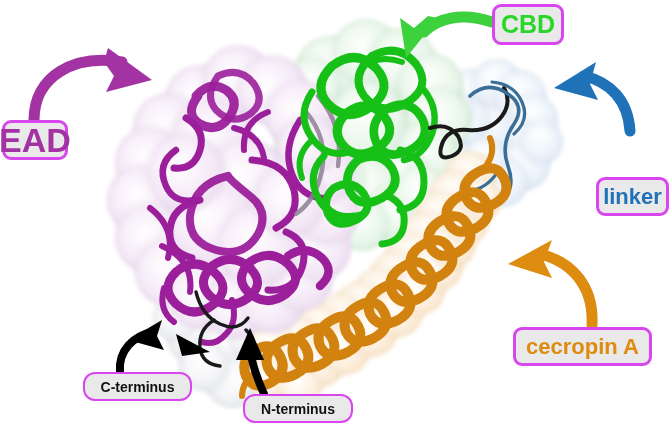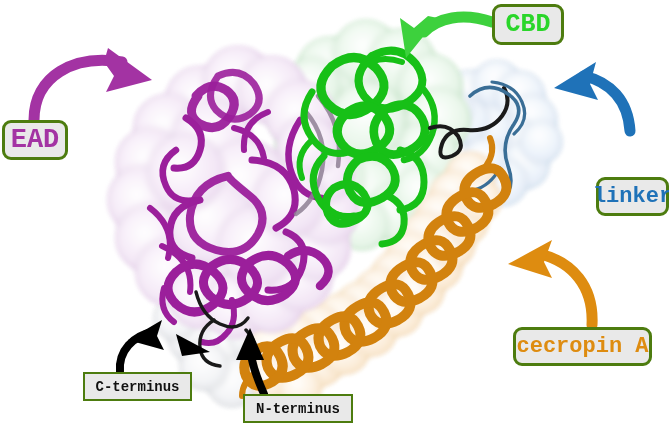--- a/index.html
+++ b/index.html
@@ -1,26 +1,26 @@
 <!DOCTYPE html>
 <html><head>
 <meta charset="utf-8">
 <style>
   html,body{margin:0;padding:0;background:#ffffff;}
   body{width:669px;height:431px;overflow:hidden;font-family:"Liberation Sans",sans-serif;}
   #figure{position:relative;width:669px;height:431px;background:#ffffff;}
   #structure{position:absolute;left:0;top:0;width:669px;height:431px;}
 
   .callout{position:absolute;display:flex;align-items:center;justify-content:center;
-           background:#e9e9e9;border:3px solid #4d7c0f;box-sizing:border-box;
-           font-weight:bold;line-height:1;white-space:nowrap;font-family:Liberation Mono, monospace;}
+           background:#e9e9e9;border:3px solid #d946ef;box-sizing:border-box;
+           font-weight:bold;line-height:1;white-space:nowrap;}
   .callout.rounded{border-radius:9px;}
-  .callout.square{border-radius:0;border-width:2.5px;}
-
-  #callout-ead{left:2px;top:120px;width:66px;height:40px;font-size:27px;color:#a333a3;}
+  .callout.square{border-radius:12px;border-width:2.5px;}
+
+  #callout-ead{left:2px;top:120px;width:66px;height:40px;font-size:34px;color:#a333a3;}
   #callout-cbd{left:492px;top:4px;width:72px;height:41px;font-size:25px;color:#2ad62a;}
   #callout-linker{left:596px;top:133px;width:73px;height:39px;font-size:22px;color:#1f72b8;margin-top:44px;}
   #callout-cecropin{left:513px;top:327px;width:139px;height:39px;font-size:22px;color:#de8c10;align-items:center;}
   #callout-cterm{left:83px;top:372px;width:109px;height:29px;font-size:14px;color:#111111;}
   #callout-nterm{left:243px;top:394px;width:110px;height:29px;font-size:14px;color:#111111;}
 </style>
 </head>
 <body>
 
 <div id="figure">

